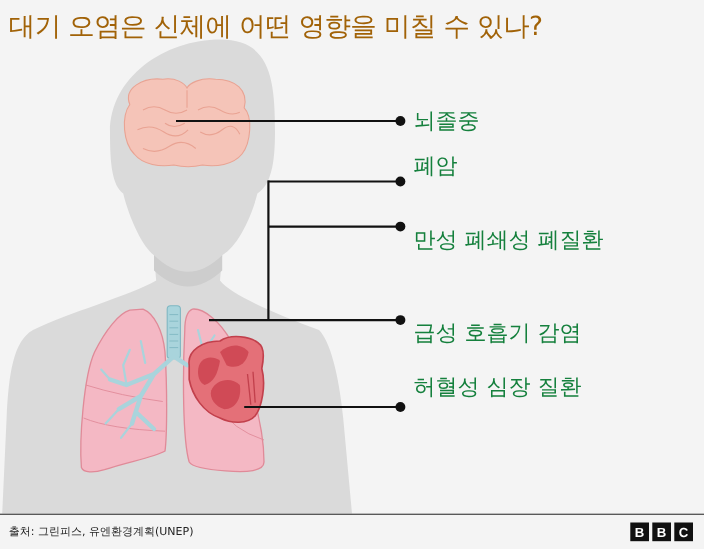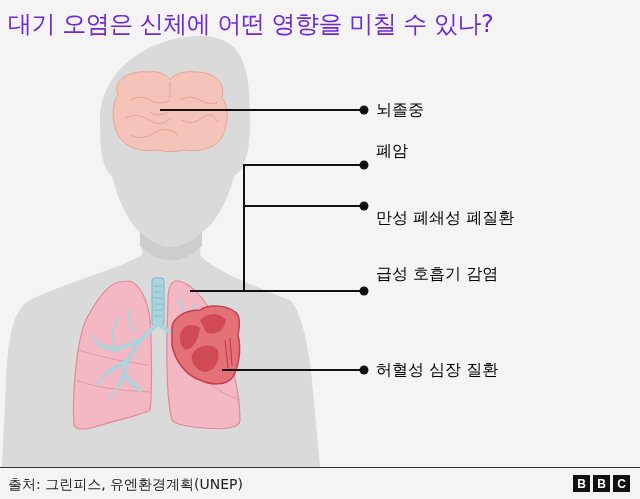--- a/index.html
+++ b/index.html
@@ -1,22 +1,22 @@
 <!DOCTYPE html>
 <html><head>
 <meta charset="utf-8">
 <style>
   html, body { margin:0; padding:0; }
   body { width:640px; height:499px; background:#f4f4f4; overflow:hidden; position:relative;
          font-family:"DejaVu Sans","Liberation Sans",sans-serif; color:#222; }
-  .title { position:absolute; left:8px; top:8px; font-size:24px; font-weight:normal; color:#6d28d9; letter-spacing:-0.5px; margin:0; white-space:nowrap; }
+  .title { position:absolute; left:8px; top:8px; font-size:24px; font-weight:normal; color:#a16207; letter-spacing:-0.5px; margin:0; white-space:nowrap; }
   svg.fig { position:absolute; left:0; top:0; }
-  .label { position:absolute; left:376px; font-size:16px; color:#000000; white-space:nowrap; transform:translateY(-50%); }
+  .label { position:absolute; left:376px; font-size:20px; color:#15803d; white-space:nowrap; transform:translateY(-50%); }
   .footer { position:absolute; left:0; top:467px; width:640px; height:32px; border-top:1.5px solid #333; background:#f4f4f4; }
-  .source { position:absolute; left:8px; top:8px; font-size:14px; color:#222; white-space:nowrap;text-align:right; }
+  .source { position:absolute; left:8px; top:8px; font-size:10px; color:#222; white-space:nowrap;text-align:right; }
   .bbc { position:absolute; right:10px; top:7px; display:flex; gap:3px; }
   .bbc span { width:17px; height:17px; background:#111; color:#fff; font-weight:bold; font-size:12px; display:flex; align-items:center; justify-content:center; font-family:"Liberation Sans",sans-serif; }
 </style>
 </head>
 <body>
 
 <h1 class="title">대기 오염은 신체에 어떤 영향을 미칠 수 있나?</h1>
 
 <svg class="fig" width="640" height="499" viewBox="0 0 640 499">
 
@@ -63,22 +63,22 @@
     <circle cx="364" cy="165" r="4.5"></circle>
     <circle cx="364" cy="206" r="4.5"></circle>
     <circle cx="364" cy="291" r="4.5"></circle>
     <circle cx="364" cy="370" r="4.5"></circle>
   </g>
 </svg>
 
 <div class="label" style="top:110px">뇌졸중</div>
 <div class="label" style="top:151px">폐암</div>
 <div class="label" style="top:218px">만성 폐쇄성 폐질환</div>
-<div class="label" style="top:274px">급성 호흡기 감염</div>
-<div class="label" style="top:370px">허혈성 심장 질환</div>
+<div class="label" style="top:303px">급성 호흡기 감염</div>
+<div class="label" style="top:352px">허혈성 심장 질환</div>
 
 <div class="footer">
   <div class="source">출처: 그린피스, 유엔환경계획(UNEP)</div>
   <div class="bbc">
     <span>B</span>
     <span>B</span>
     <span>C</span>
   </div>
 </div>
 

